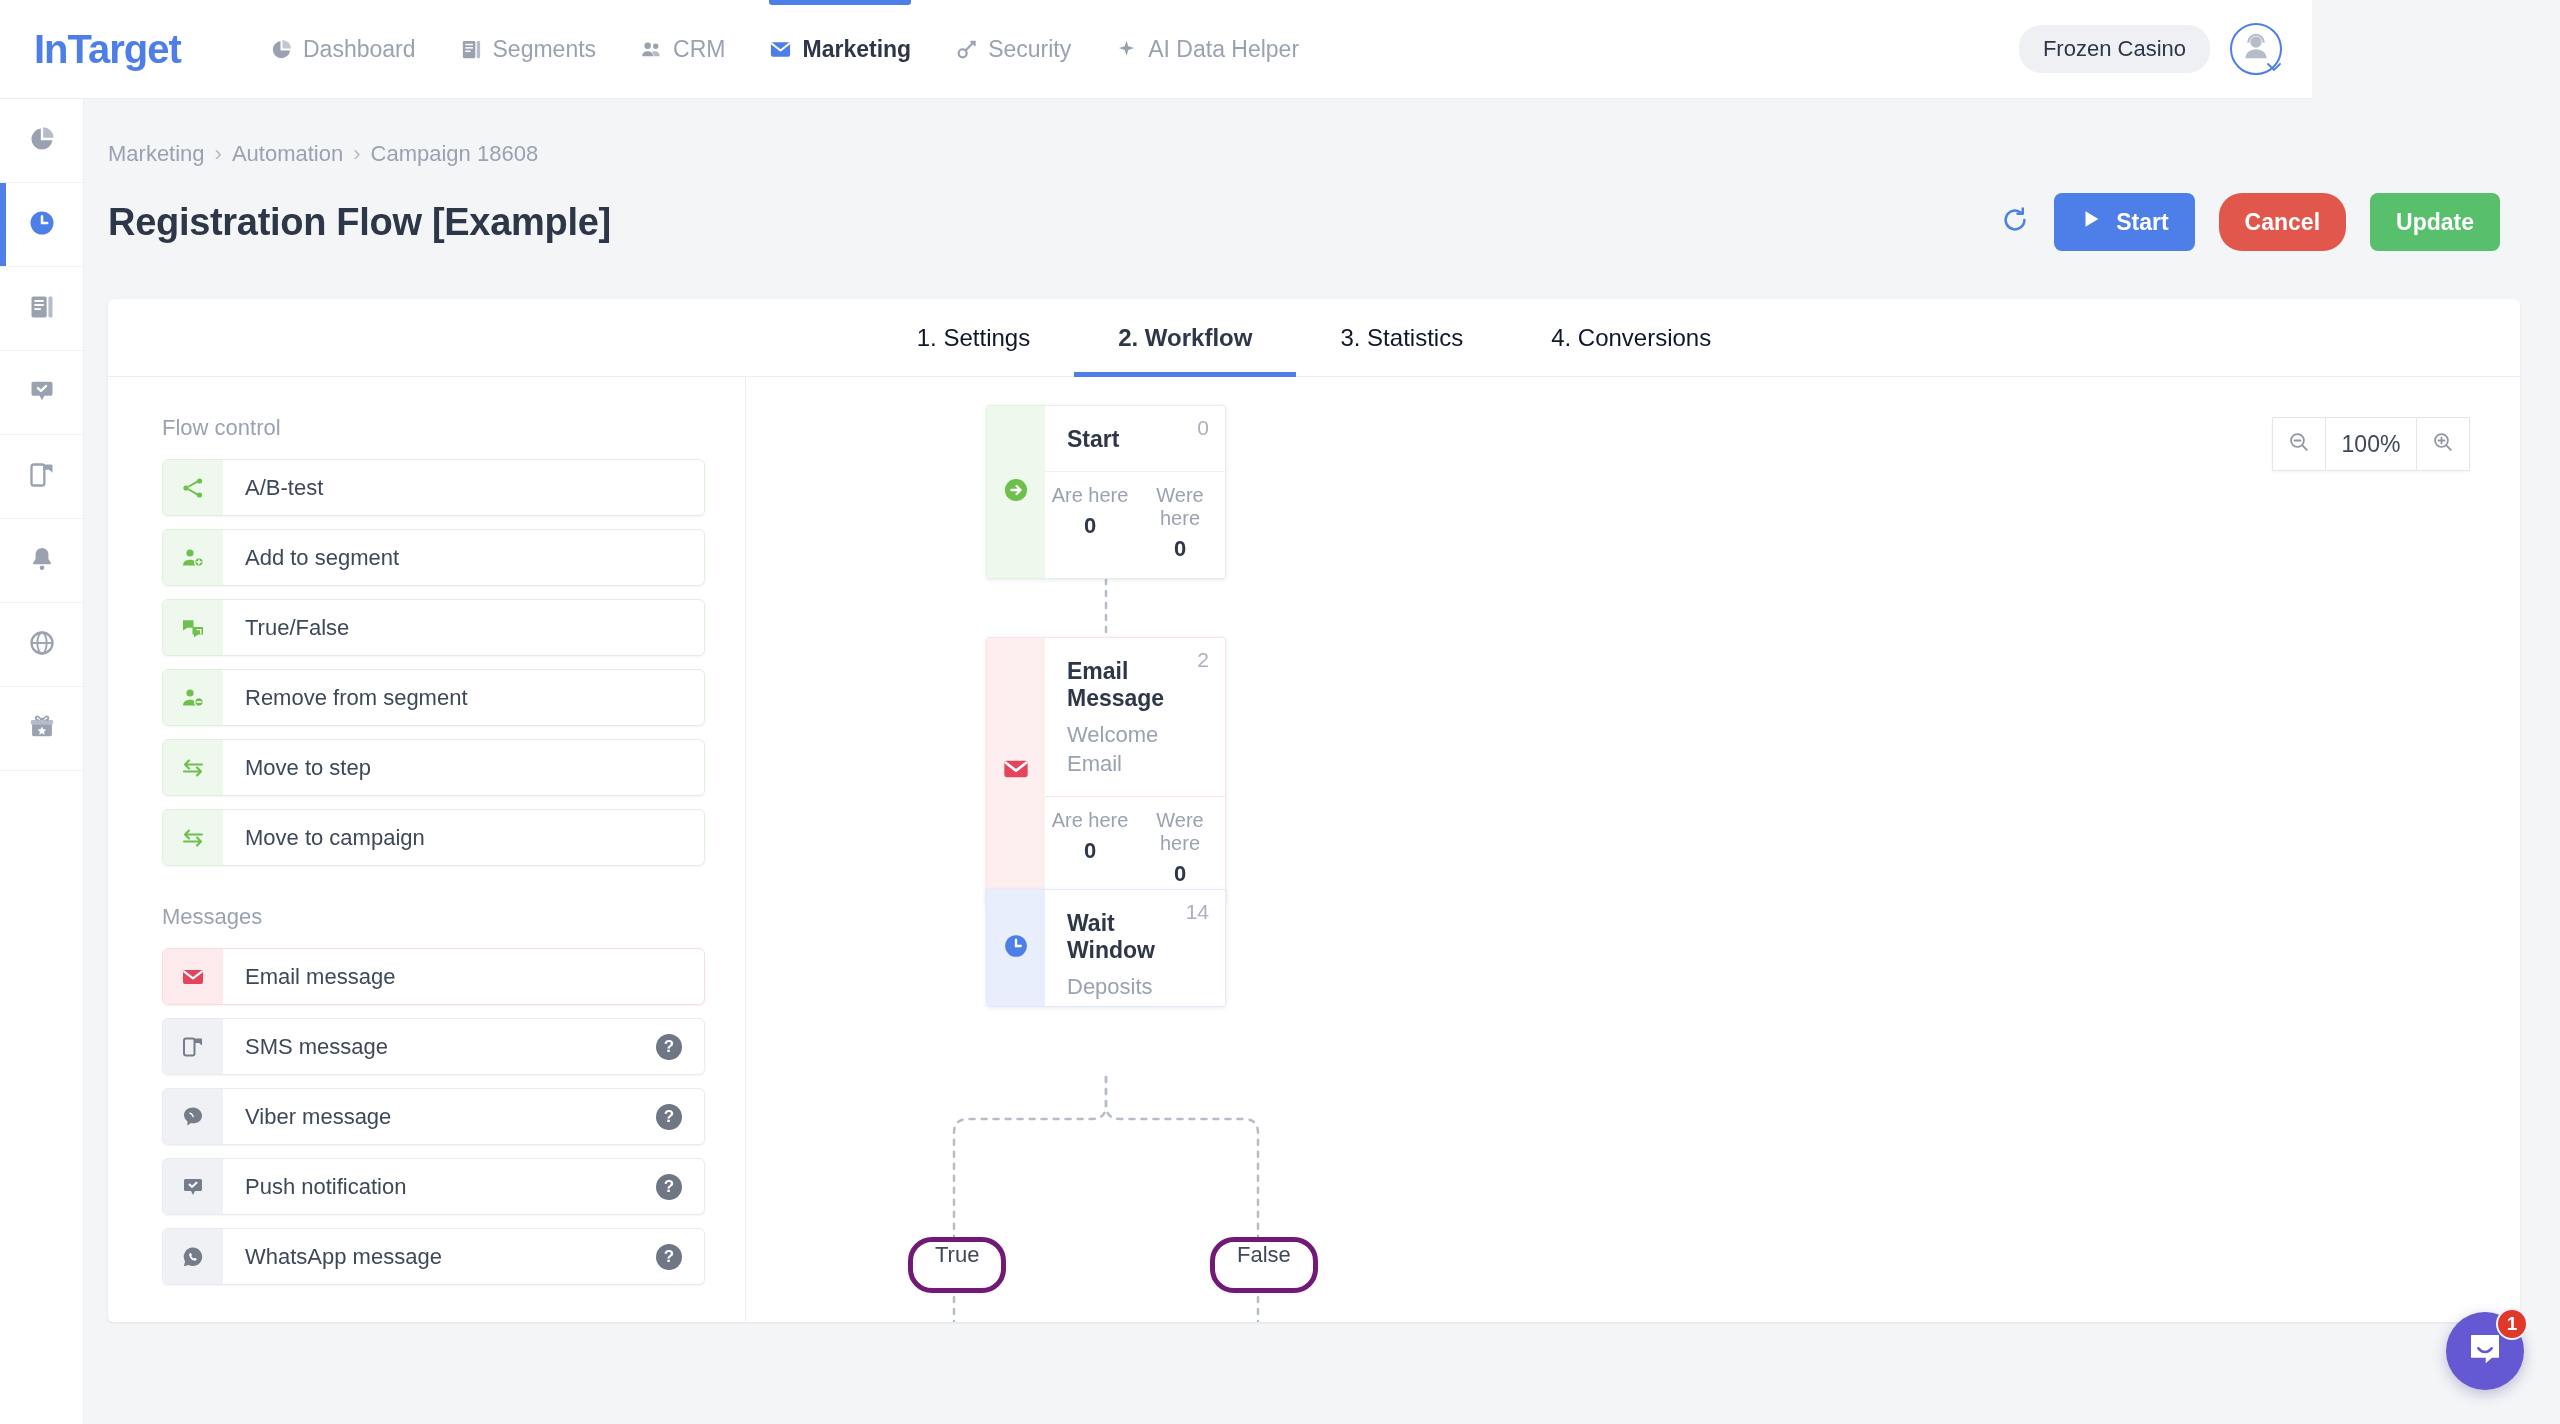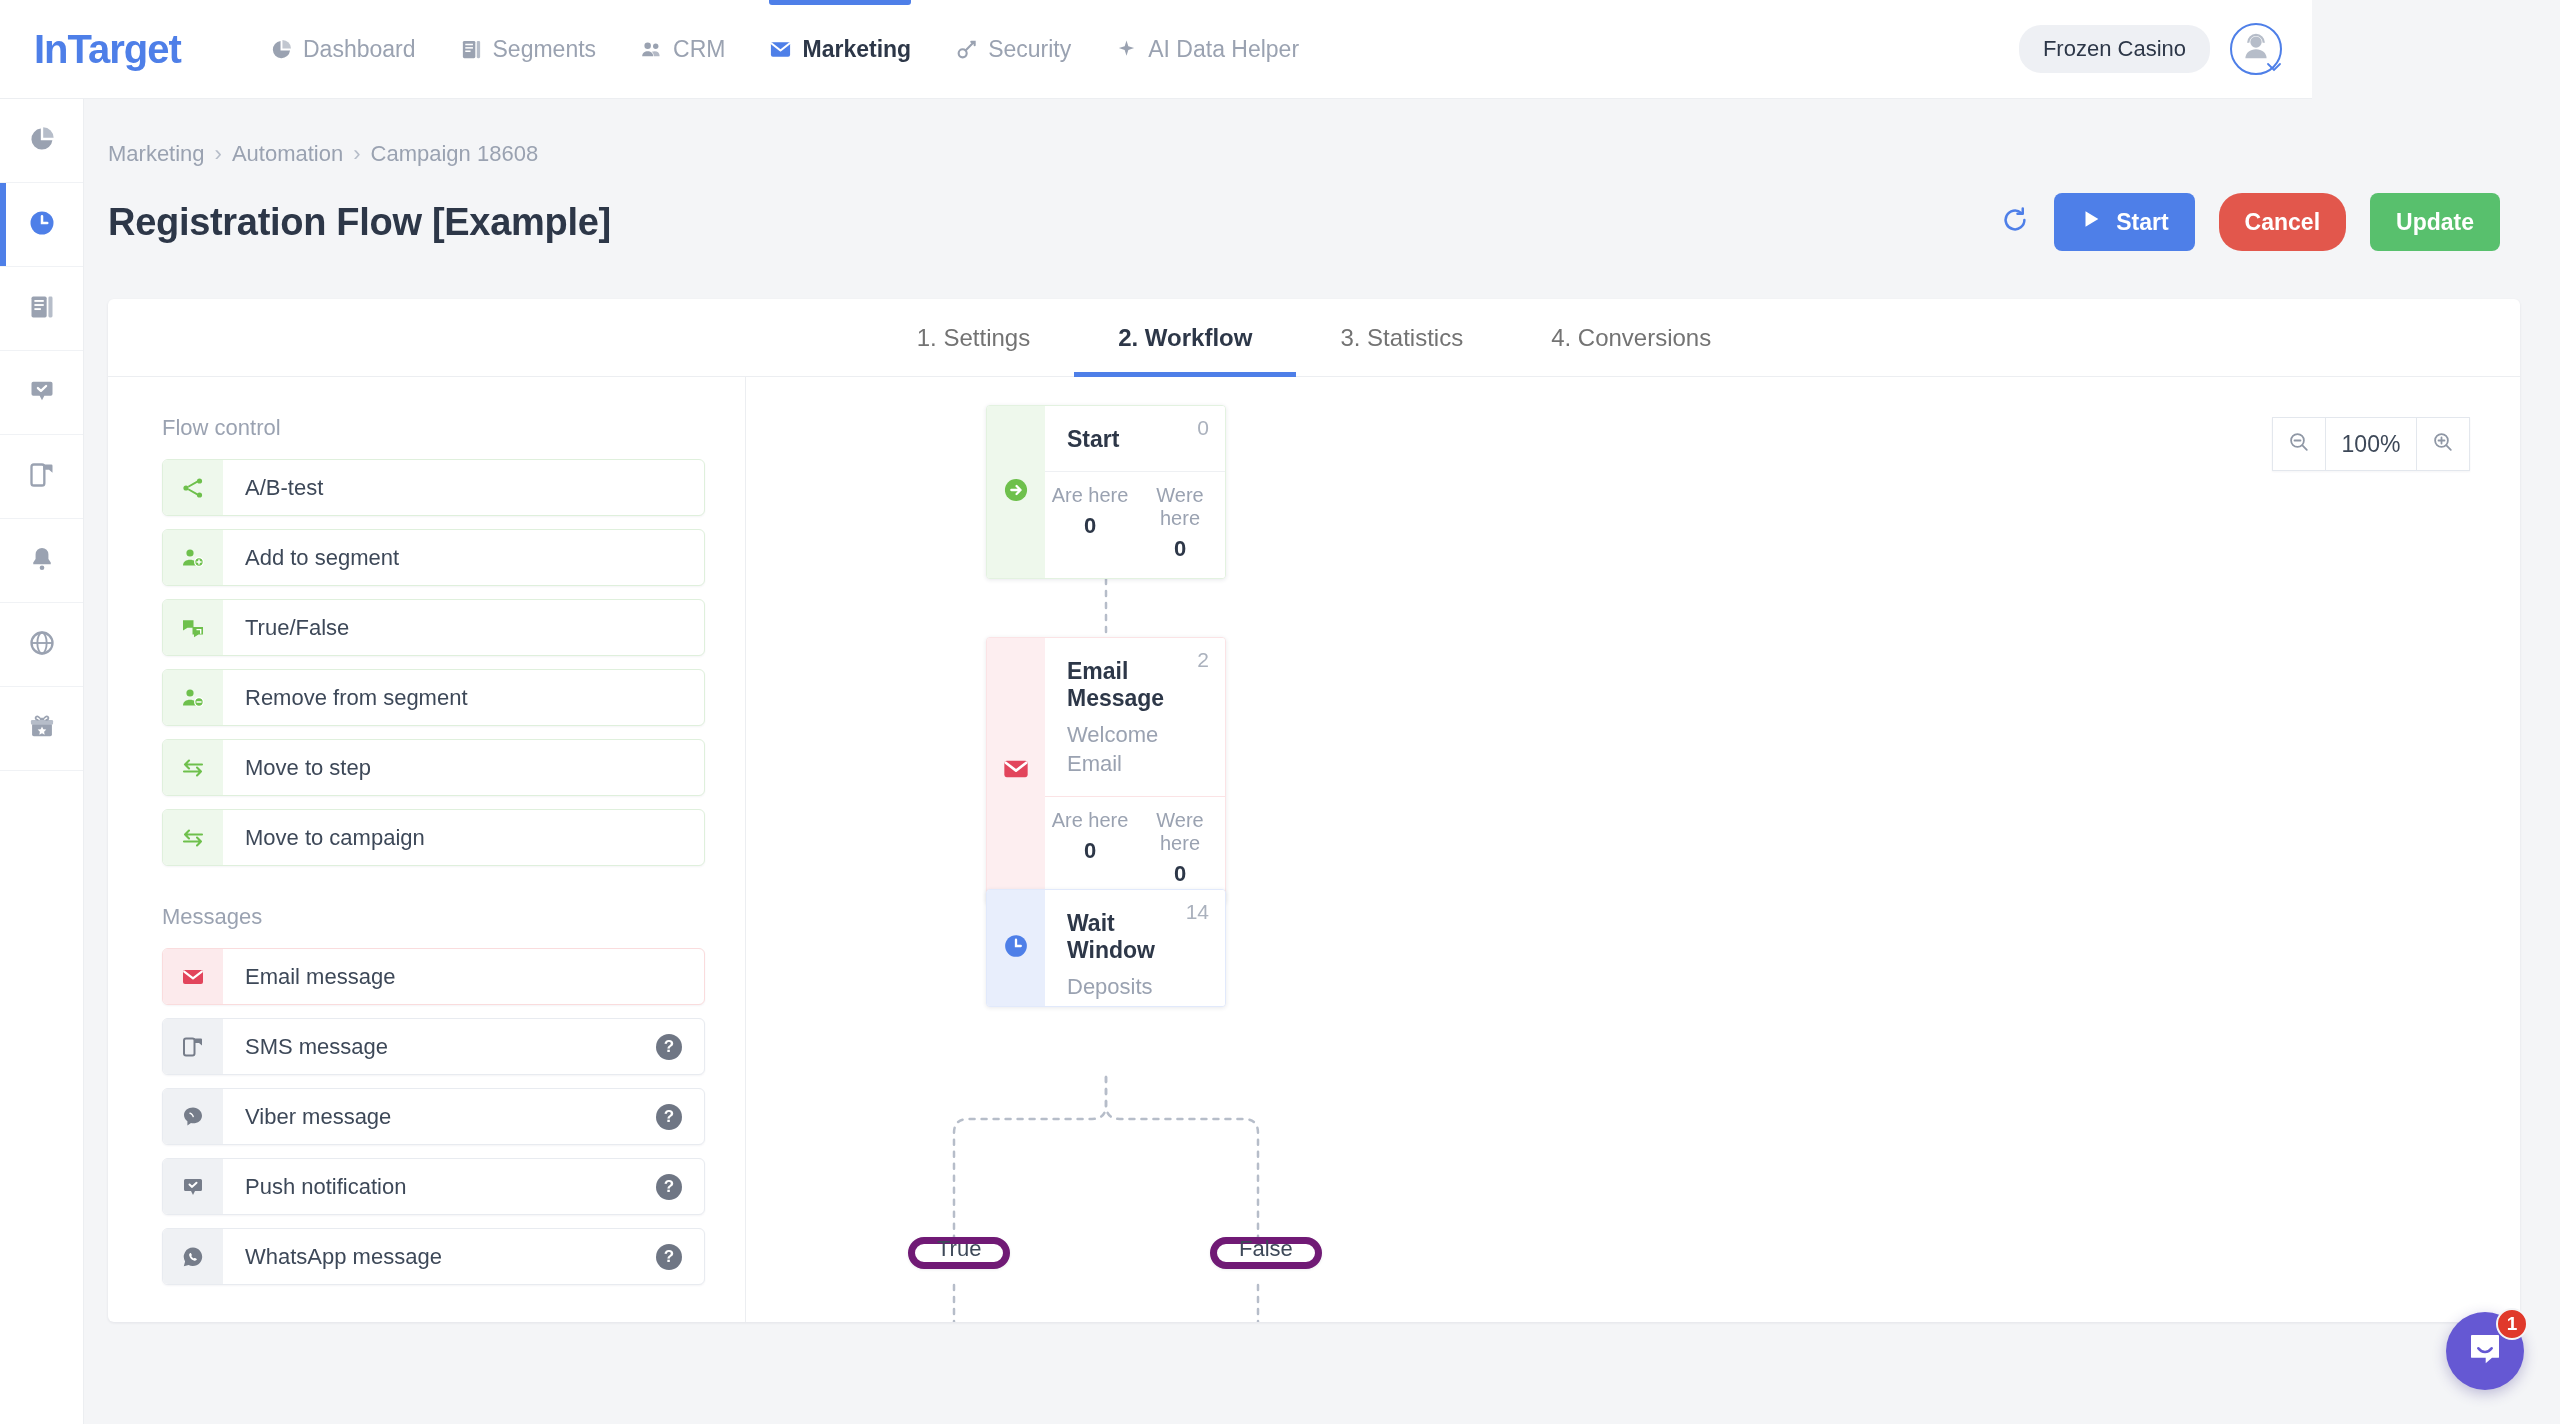--- a/index.html
+++ b/index.html
@@ -80,21 +80,21 @@
 
   
   .card {
     position:absolute; left:24px; right:40px; top:200px; bottom:102px;
     background:#ffffff; border-radius:6px; box-shadow:0 1px 3px rgba(20,30,60,.08);
     overflow:hidden;
   }
   .tabs { display:flex; justify-content:center; gap:0; border-bottom:1px solid #eceef1; height:78px; }
   .tab {
     padding:0 44px; height:78px; display:flex; align-items:center;
-    font-size:24px; color:#737373; position:relative; cursor:pointer;
+    font-size:24px; color:#0f172a; position:relative; cursor:pointer;
   }
   .tab.active { color:#2d3748; font-weight:bold; }
   .tab.active:after {
     content:""; position:absolute; left:0; right:0; bottom:0; height:5px; background:#4e7fe8;
   }
 
   .body { display:flex; height:calc(100% - 78px); }
 
   
   .palette { width:638px; border-right:1px solid #eceef1; padding:38px 40px 0 54px; }
@@ -155,23 +155,23 @@
 
   .node.green { border:1px solid #e3f2e0; }
   .node.green .stripe { background:#eef8ec; }
   .node.red   { border:1px solid #fbe3e5; }
   .node.red .stripe { background:#fdeef0; }
   .node.red .nstats { border-top-color:#fbe3e5; }
   .node.blue  { border:1px solid #e1e9fb; }
   .node.blue .stripe { background:#e8eefc; }
 
   .pill {
-    position:absolute; height:32px; min-width:92px; padding:0 22px;
-    border:7px solid #701a75; border-radius:24px; background:#fff;
-    display:flex; align-items:flex-end; justify-content:center;
+    position:absolute; height:56px; min-width:92px; padding:0 22px;
+    border:5px solid #701a75; border-radius:24px; background:#fff;
+    display:flex; align-items:flex-start; justify-content:center;
     font-size:22px; color:#3d4858; box-shadow:0 1px 3px rgba(30,40,70,.08); cursor:pointer;
   }
 
   
   .intercom {
     position:absolute; right:36px; bottom:34px; width:78px; height:78px;
     border-radius:50%; background:#6558d3; display:flex; align-items:center; justify-content:center;
     box-shadow:0 4px 14px rgba(60,50,140,.30); cursor:pointer; z-index:40;
   }
   .intercom .badge {

